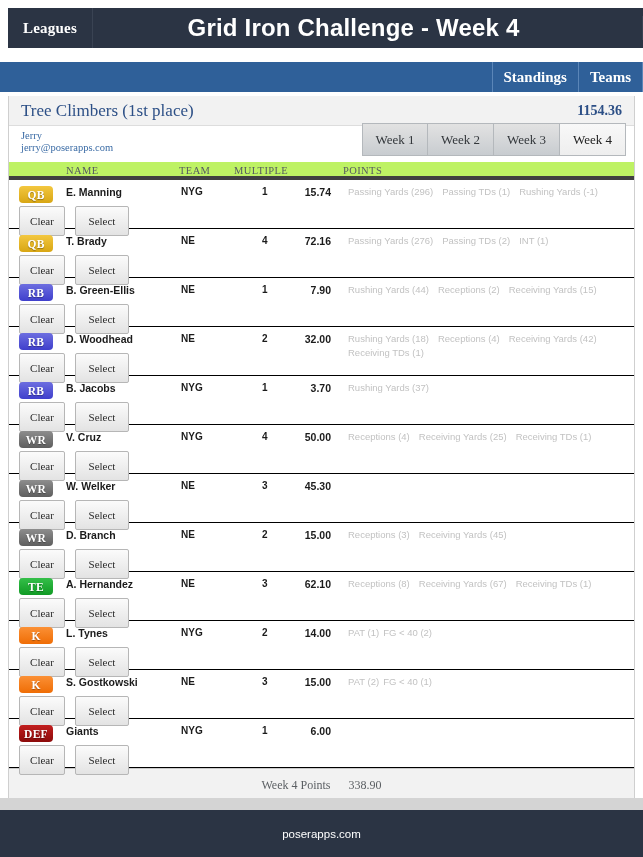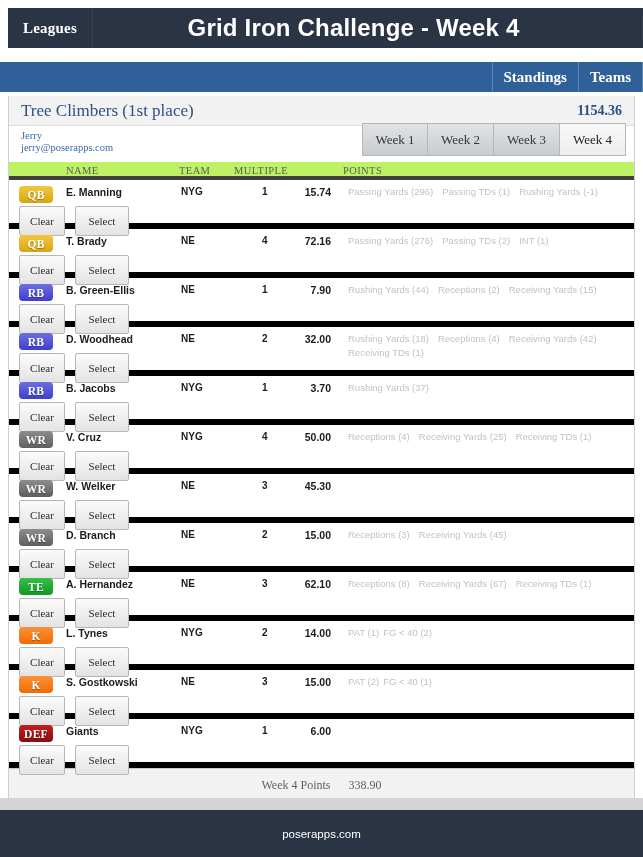--- a/index.html
+++ b/index.html
@@ -105,21 +105,21 @@
     position:relative;
     font-family:"Liberation Serif", serif; font-size:10.5px; color:#555a60;
     letter-spacing:.4px;
   }
   .col-head span{ position:absolute; top:3px; }
 
   
   .rows{ }
   .prow{
     position:relative;
-    border-bottom:6px solid #000000;
+    border-bottom:1px solid #000000;
     padding:6px 0 6px 0;
     min-height:49px;
   }
   .badge{
     position:absolute; left:10px; top:6px;
     width:34px; height:17px; border-radius:4px;
     display:flex; align-items:center; justify-content:center;
     color:#ffffff; font-family:"Liberation Serif", serif;
     font-weight:bold; font-size:11.5px; letter-spacing:.3px;
     text-shadow:0 1px 1px rgba(0,0,0,.35);

